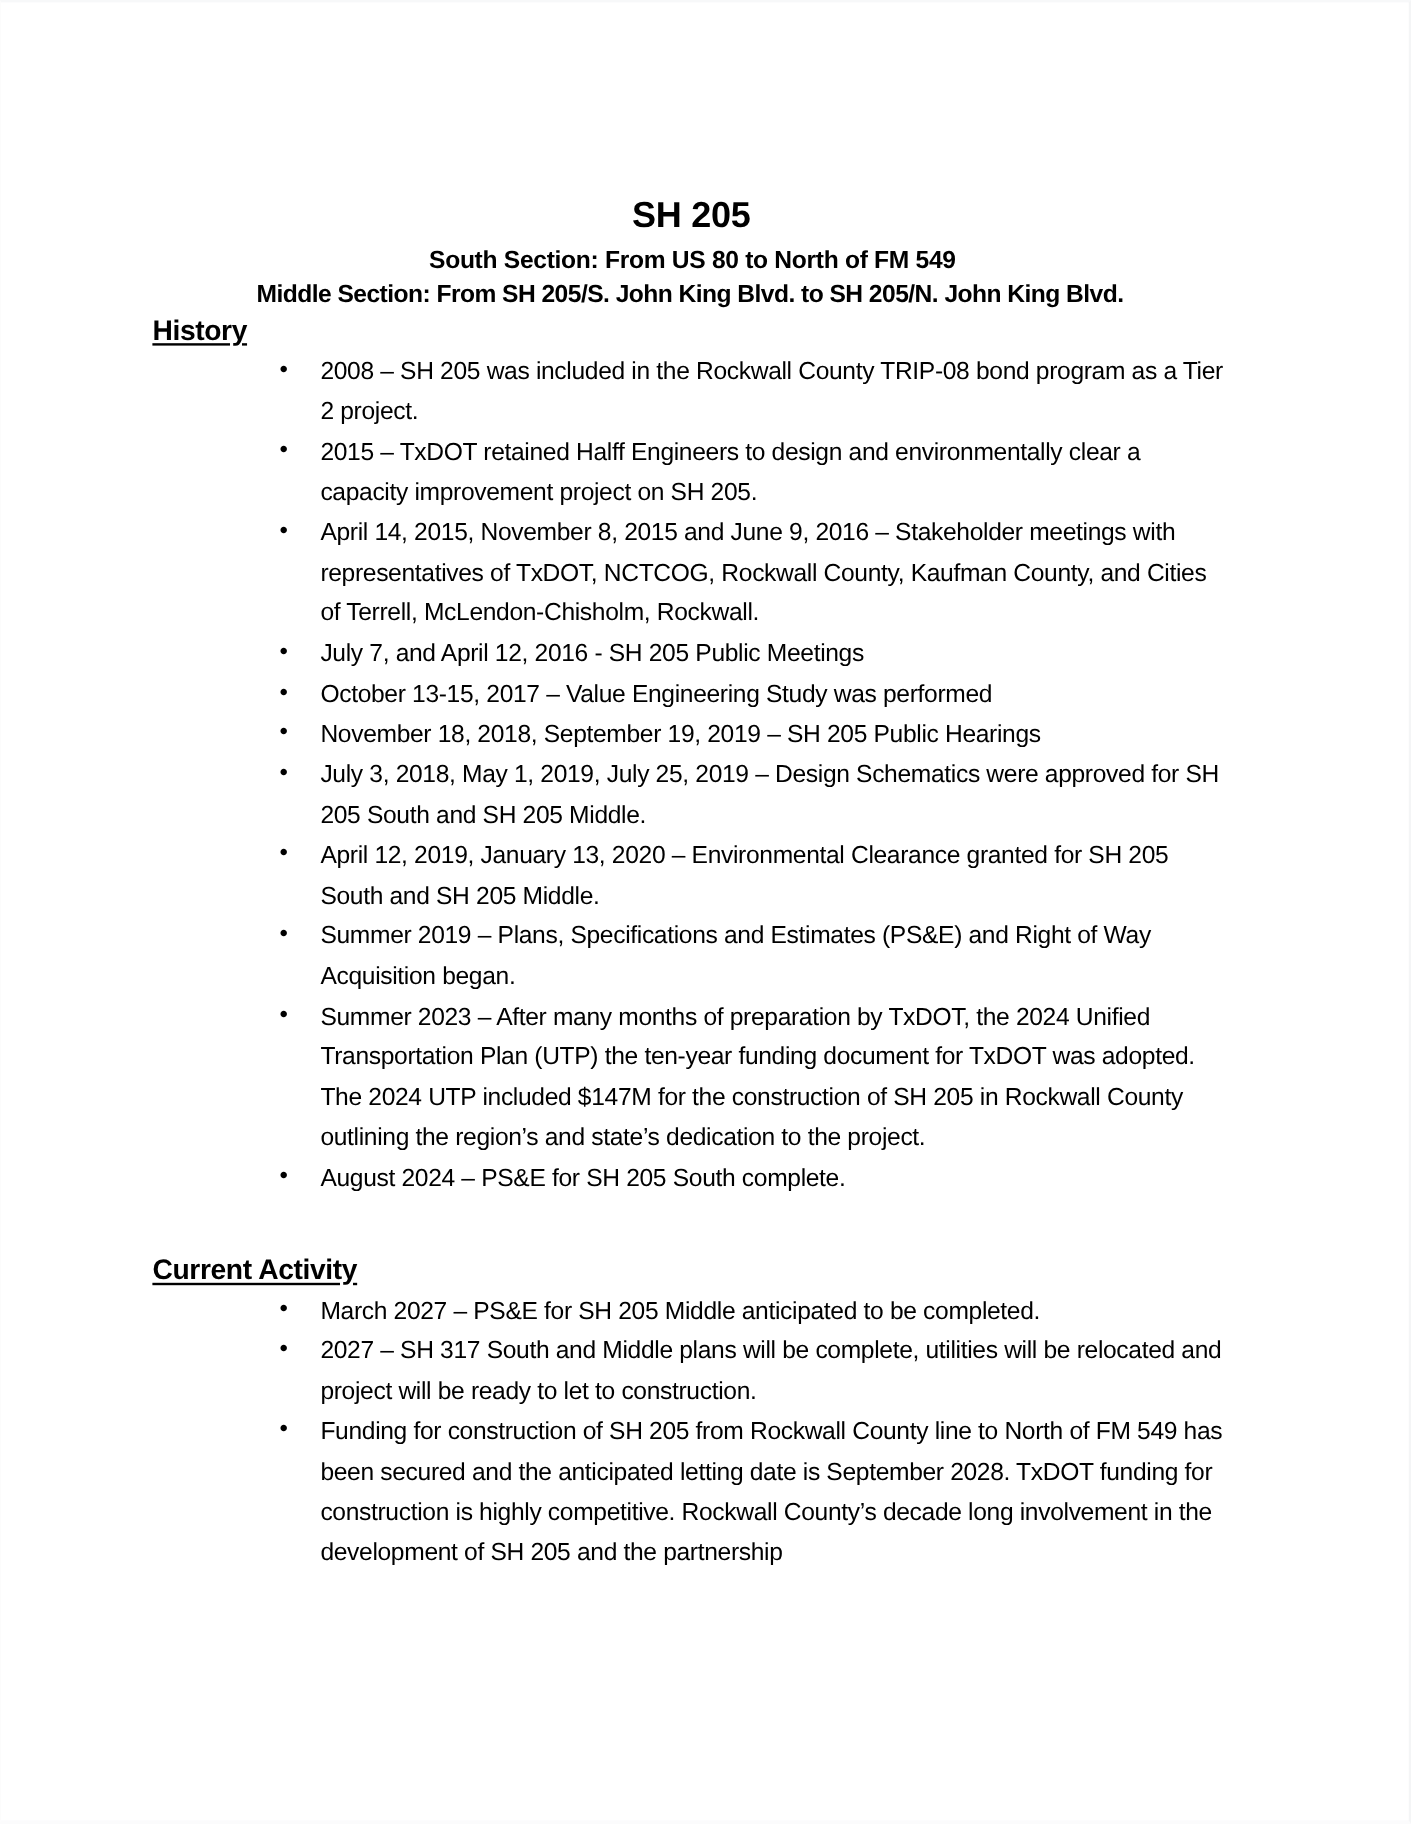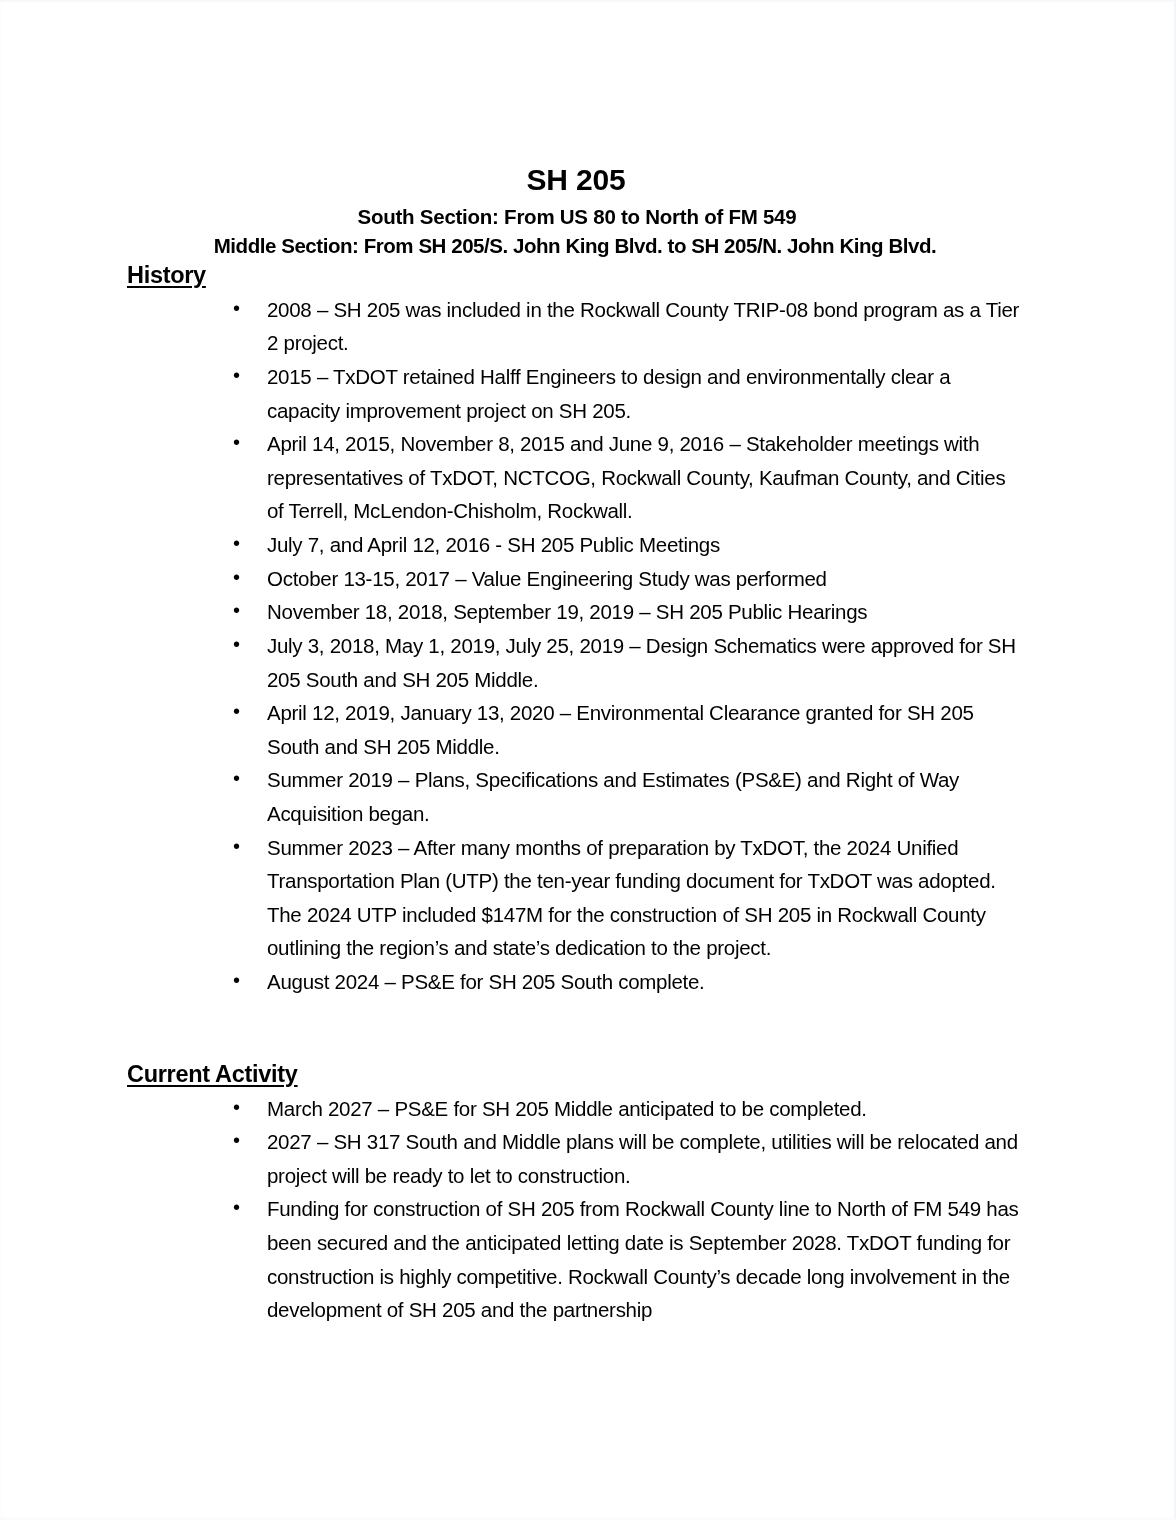--- a/index.html
+++ b/index.html
@@ -61,21 +61,21 @@
     font-size: 23.5px;
     font-weight: bold;
     text-decoration: underline;
     text-underline-offset: 3px;
     margin: 2px 0 0 0;
     letter-spacing: -0.3px;
     display: inline-block;
     text-align: right;
   }
   .heading-wrap { margin: 0; padding: 0; }
-  .heading-wrap.current { margin-top: 60px; }
+  .heading-wrap.current { margin-top: 44px; }
 
   
   ul.bullets {
     list-style: none;
     margin: 4px 0 0 0;
     padding: 0 0 0 106px;
   }
   ul.bullets li {
     position: relative;
     font-size: 20.5px;

